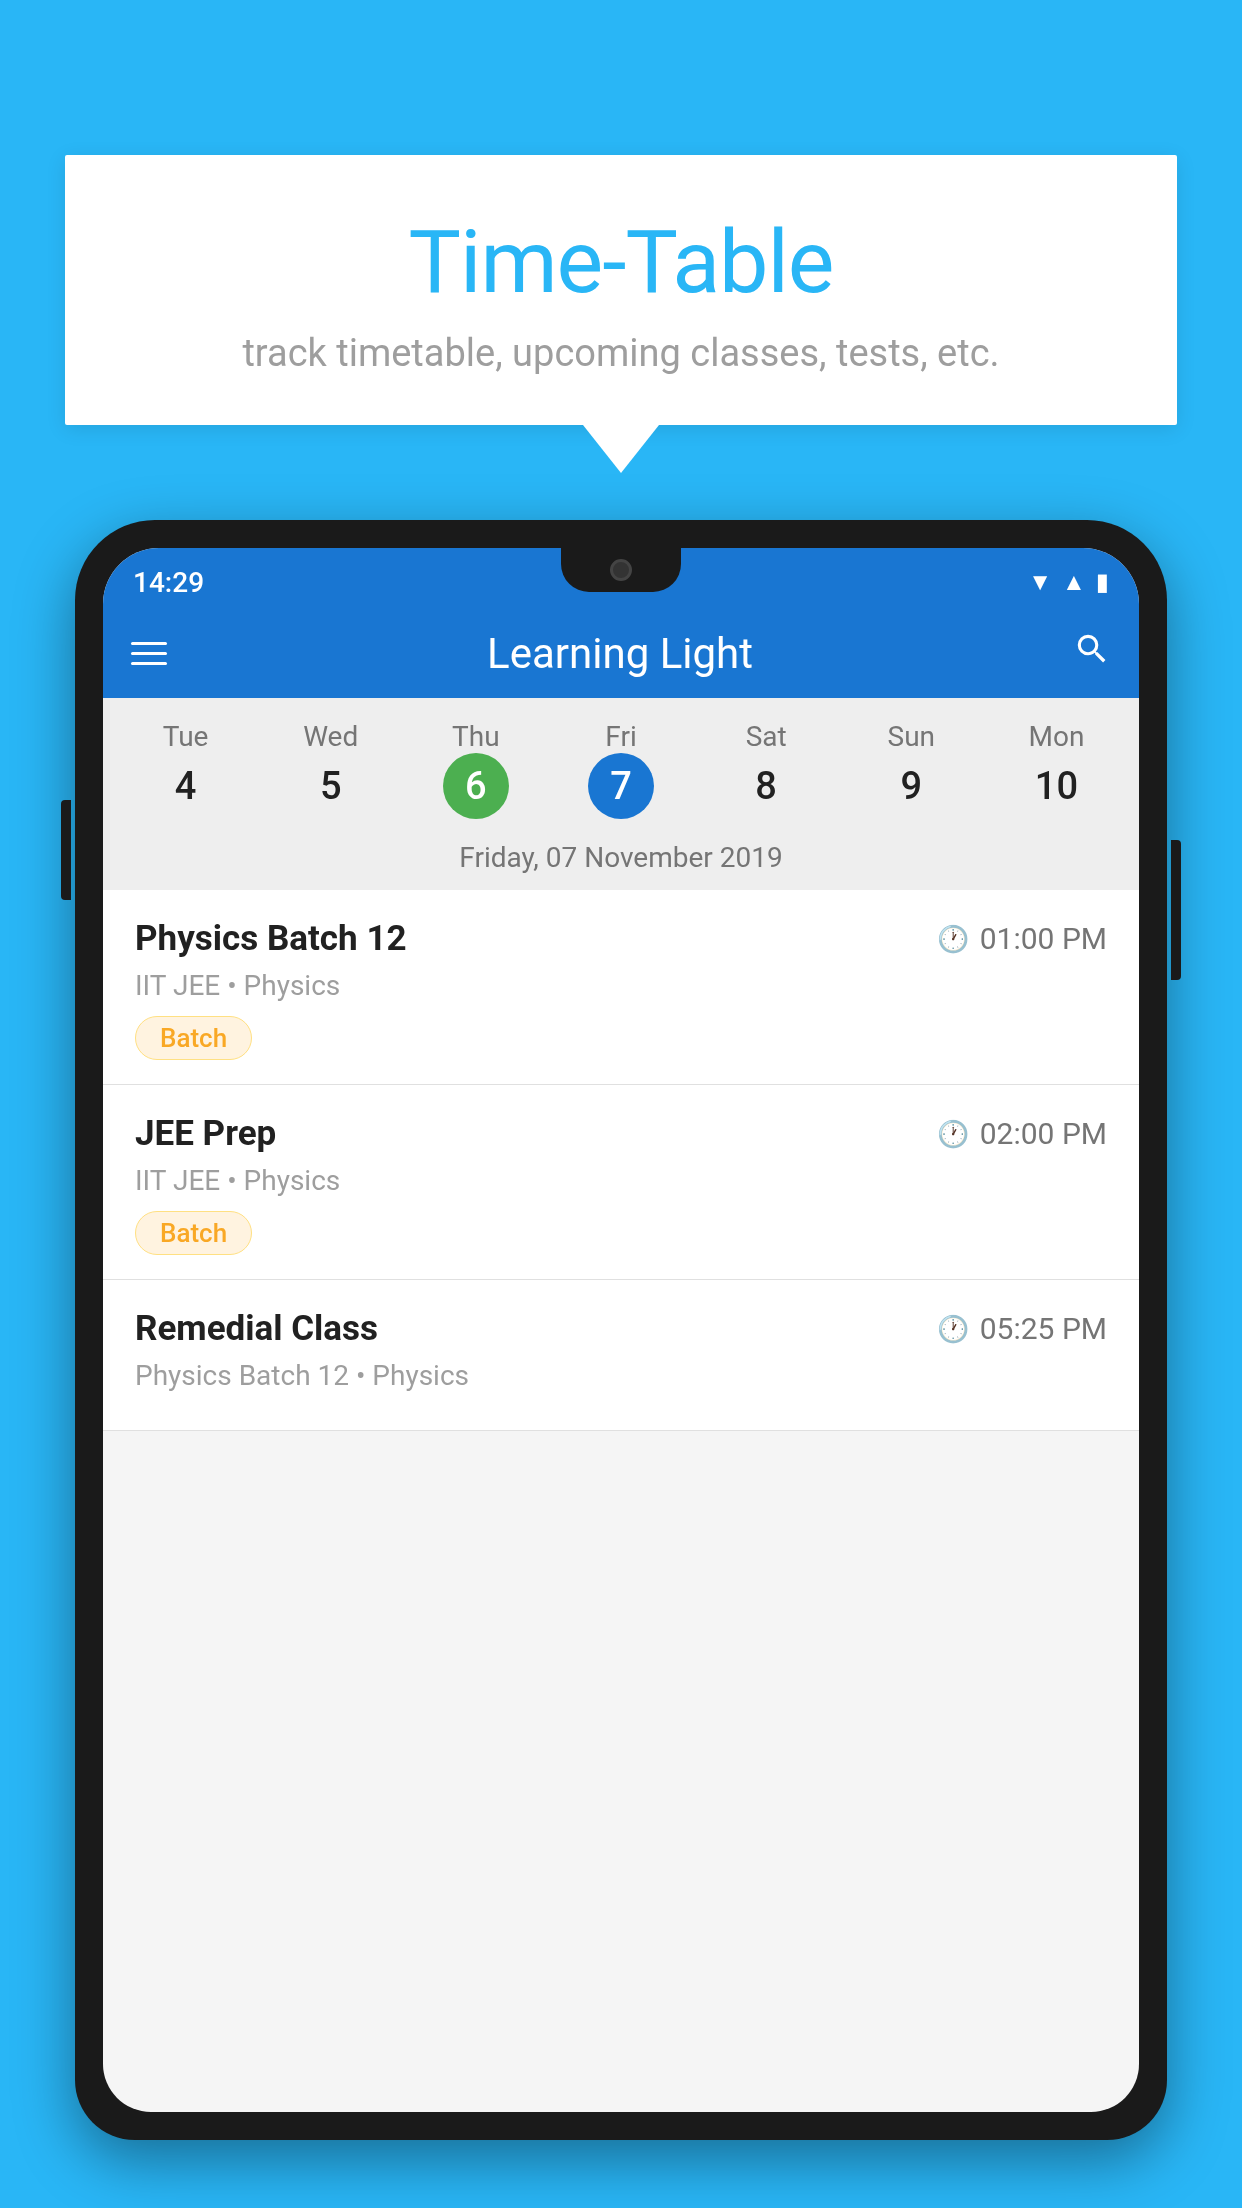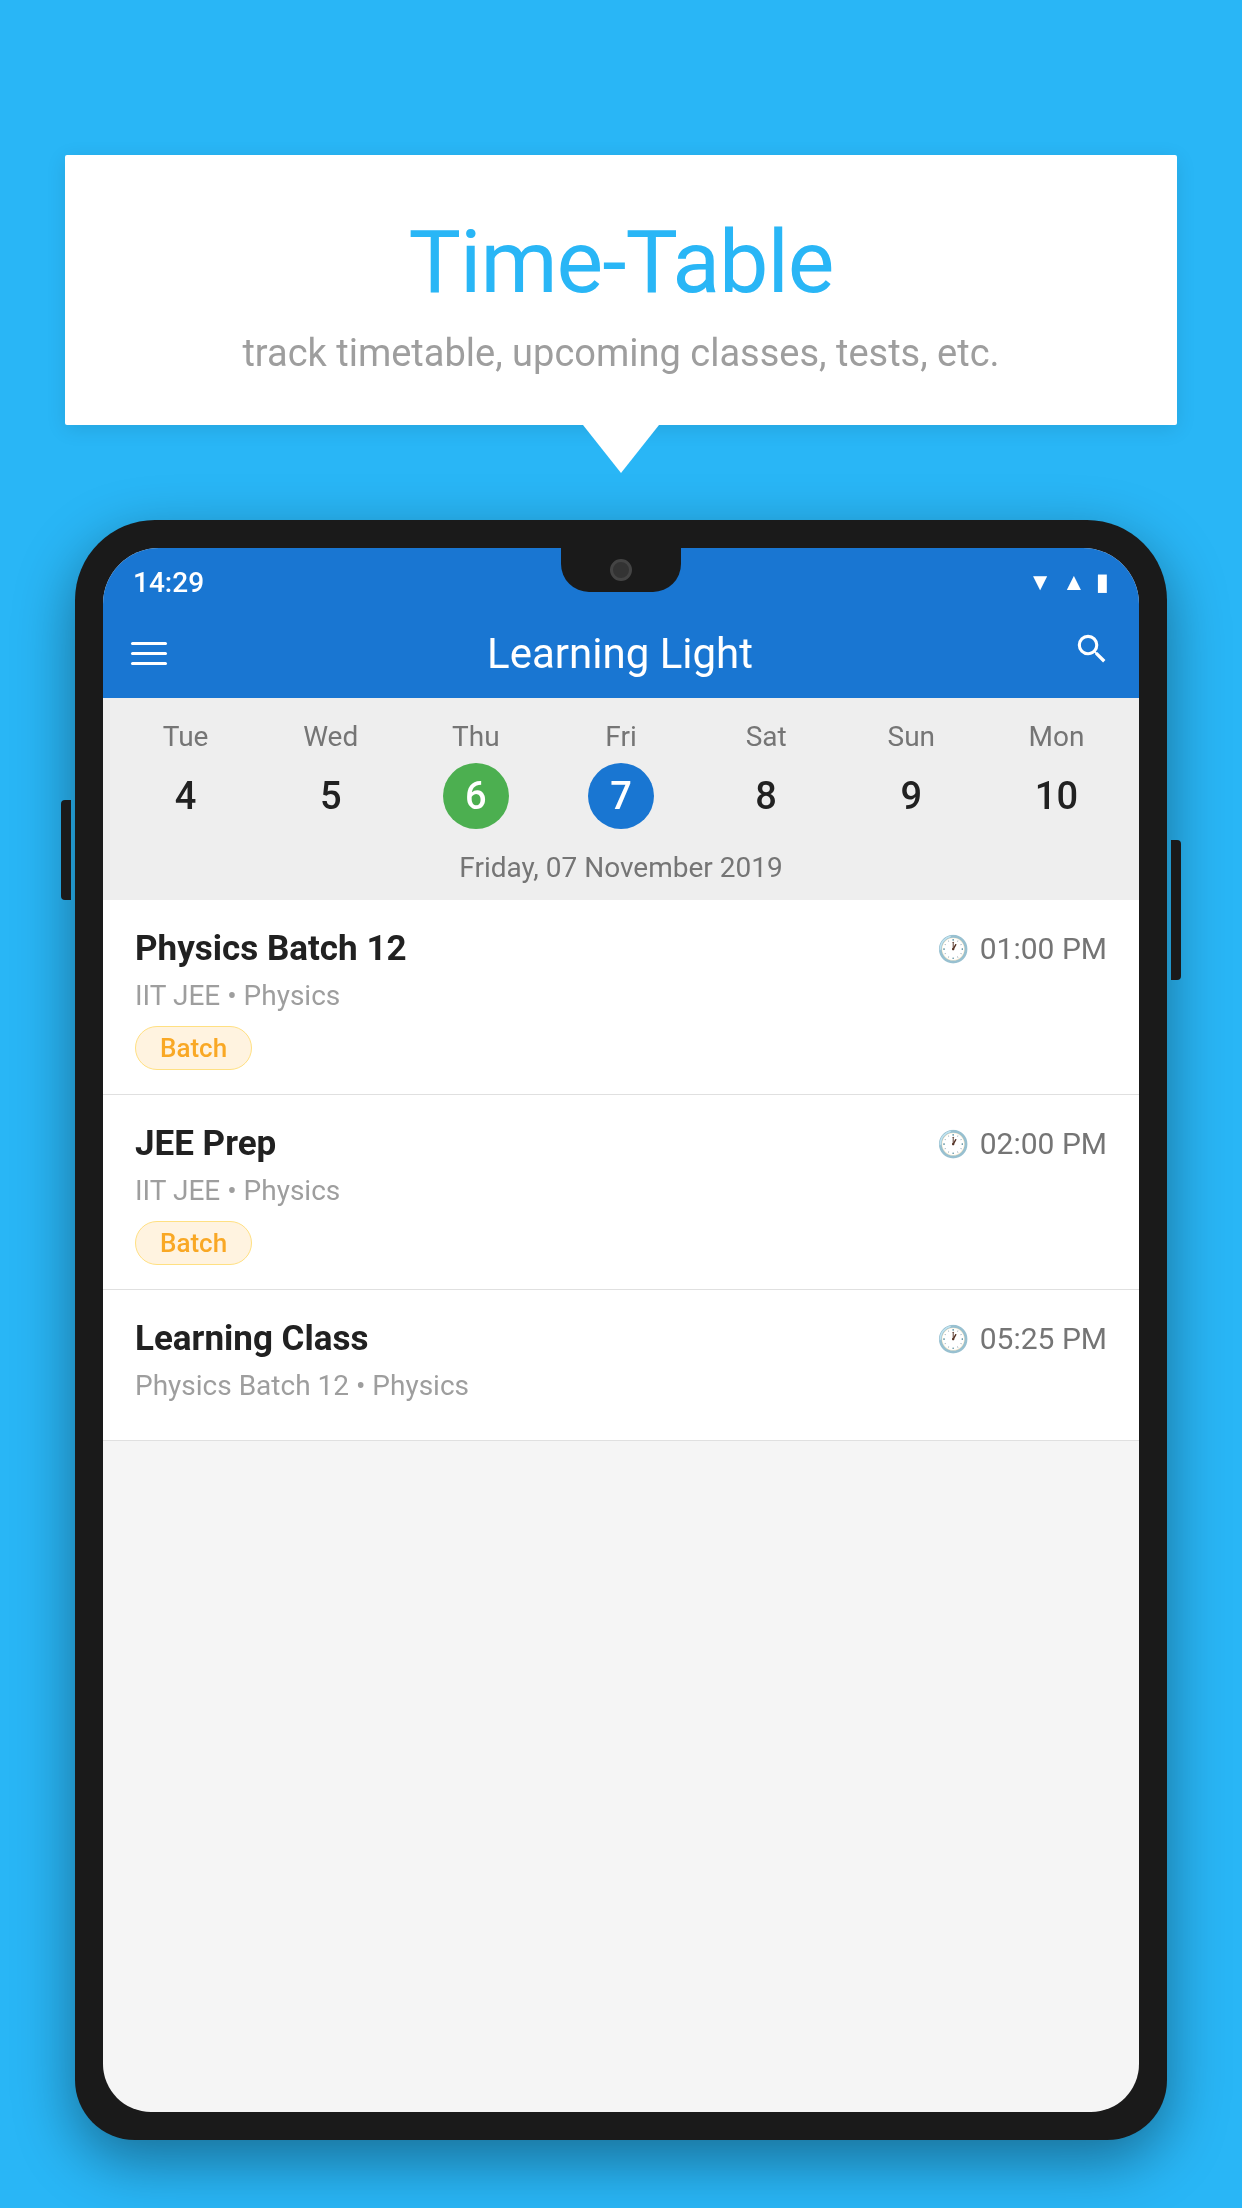--- a/index.html
+++ b/index.html
@@ -211,21 +211,21 @@
       display: flex;
       justify-content: space-around;
       padding: 22px 10px 10px;
       background: #EEEEEE;
     }
 
     .calendar-day-col {
       display: flex;
       flex-direction: column;
       align-items: center;
-      gap: 10px;
+      gap: 0;
       width: 14.28%;
     }
 
     .day-name {
       font-size: 28px;
       color: #757575;
       font-weight: 400;
     }
 
     .day-number {
@@ -390,21 +390,21 @@
       <div class="schedule-item"><div class="schedule-item-header">
               <div class="schedule-item-title">Physics Batch 12</div>
               <div class="schedule-item-time"><span style="font-size:26px;">🕐</span> 01:00 PM</div>
             </div><div class="schedule-item-subtitle">IIT JEE • Physics</div><span class="batch-badge">Batch</span></div>
           <div class="schedule-item"><div class="schedule-item-header">
               <div class="schedule-item-title">JEE Prep</div>
               <div class="schedule-item-time"><span style="font-size:26px;">🕐</span> 02:00 PM</div>
             </div><div class="schedule-item-subtitle">IIT JEE • Physics</div><span class="batch-badge">Batch</span></div>
           <div class="schedule-item">
             <div class="schedule-item-header">
-              <div class="schedule-item-title">Learning Class</div>
+              <div class="schedule-item-title">Remedial Class</div>
               <div class="schedule-item-time"><span style="font-size:26px;">🕐</span> 05:25 PM</div>
             </div>
             <div class="schedule-item-subtitle">Physics Batch 12 • Physics</div>
           </div>
         </div>
 
     </div>
   </div>
 </div>
 

